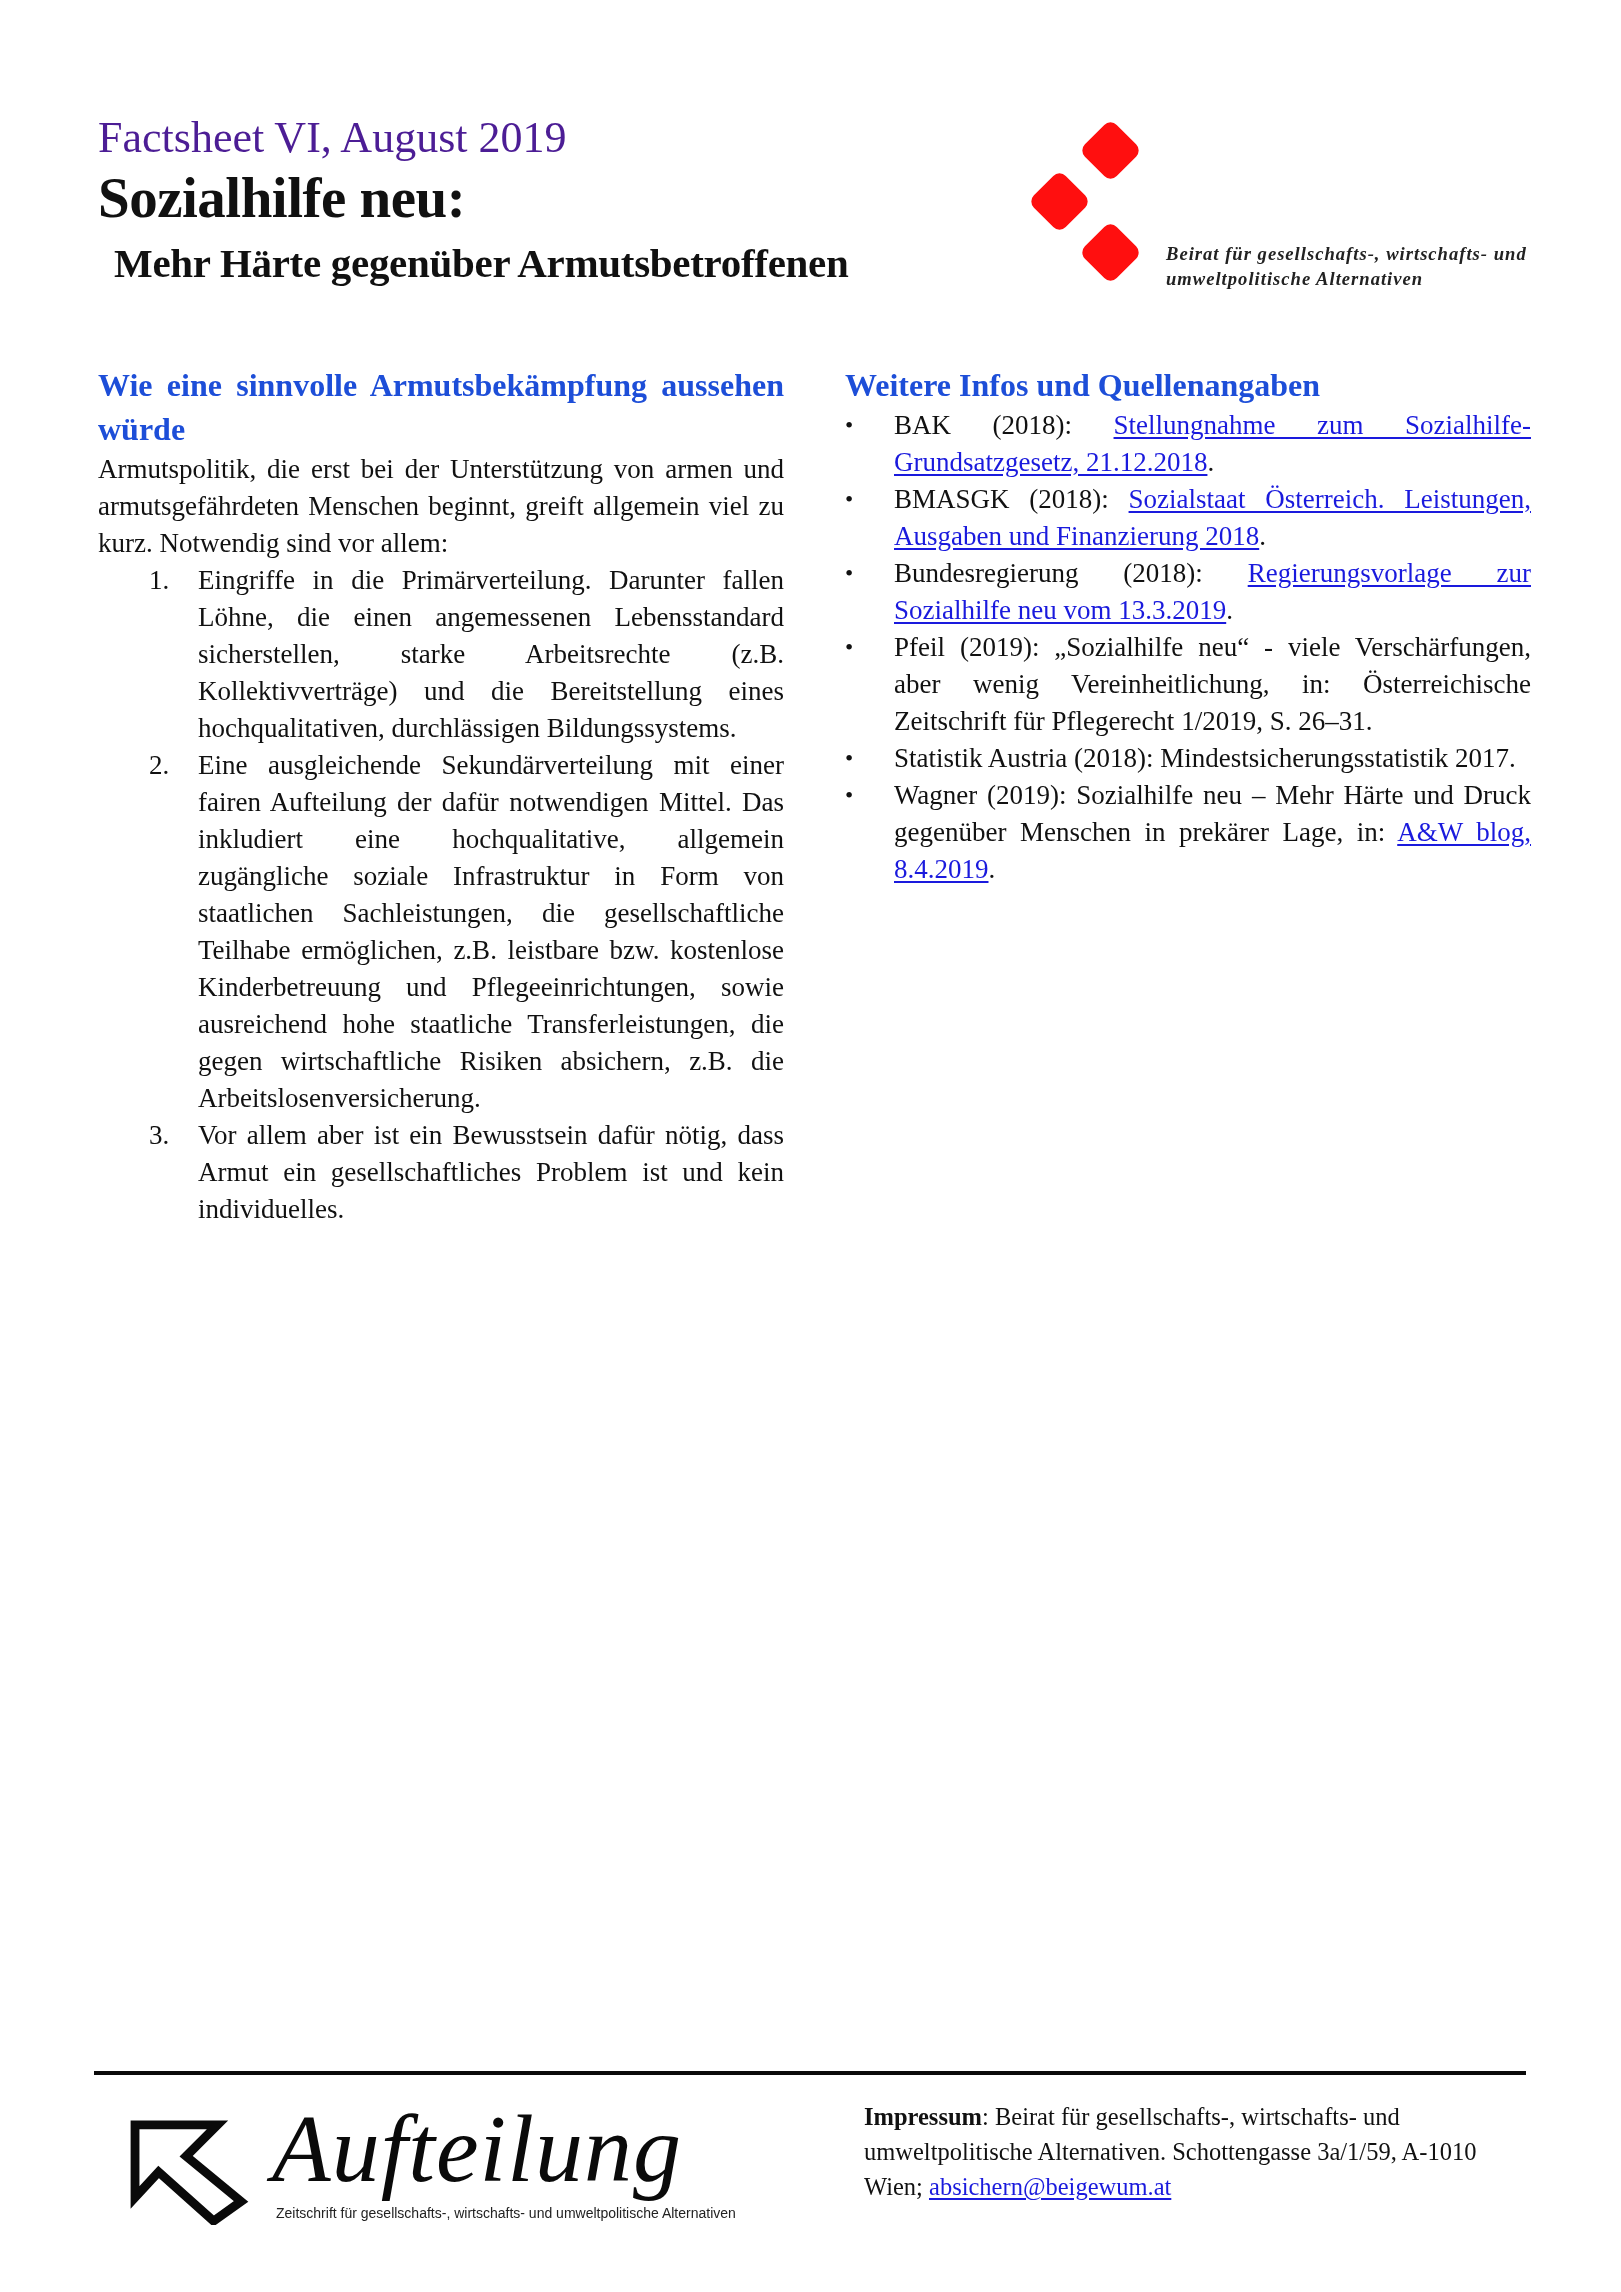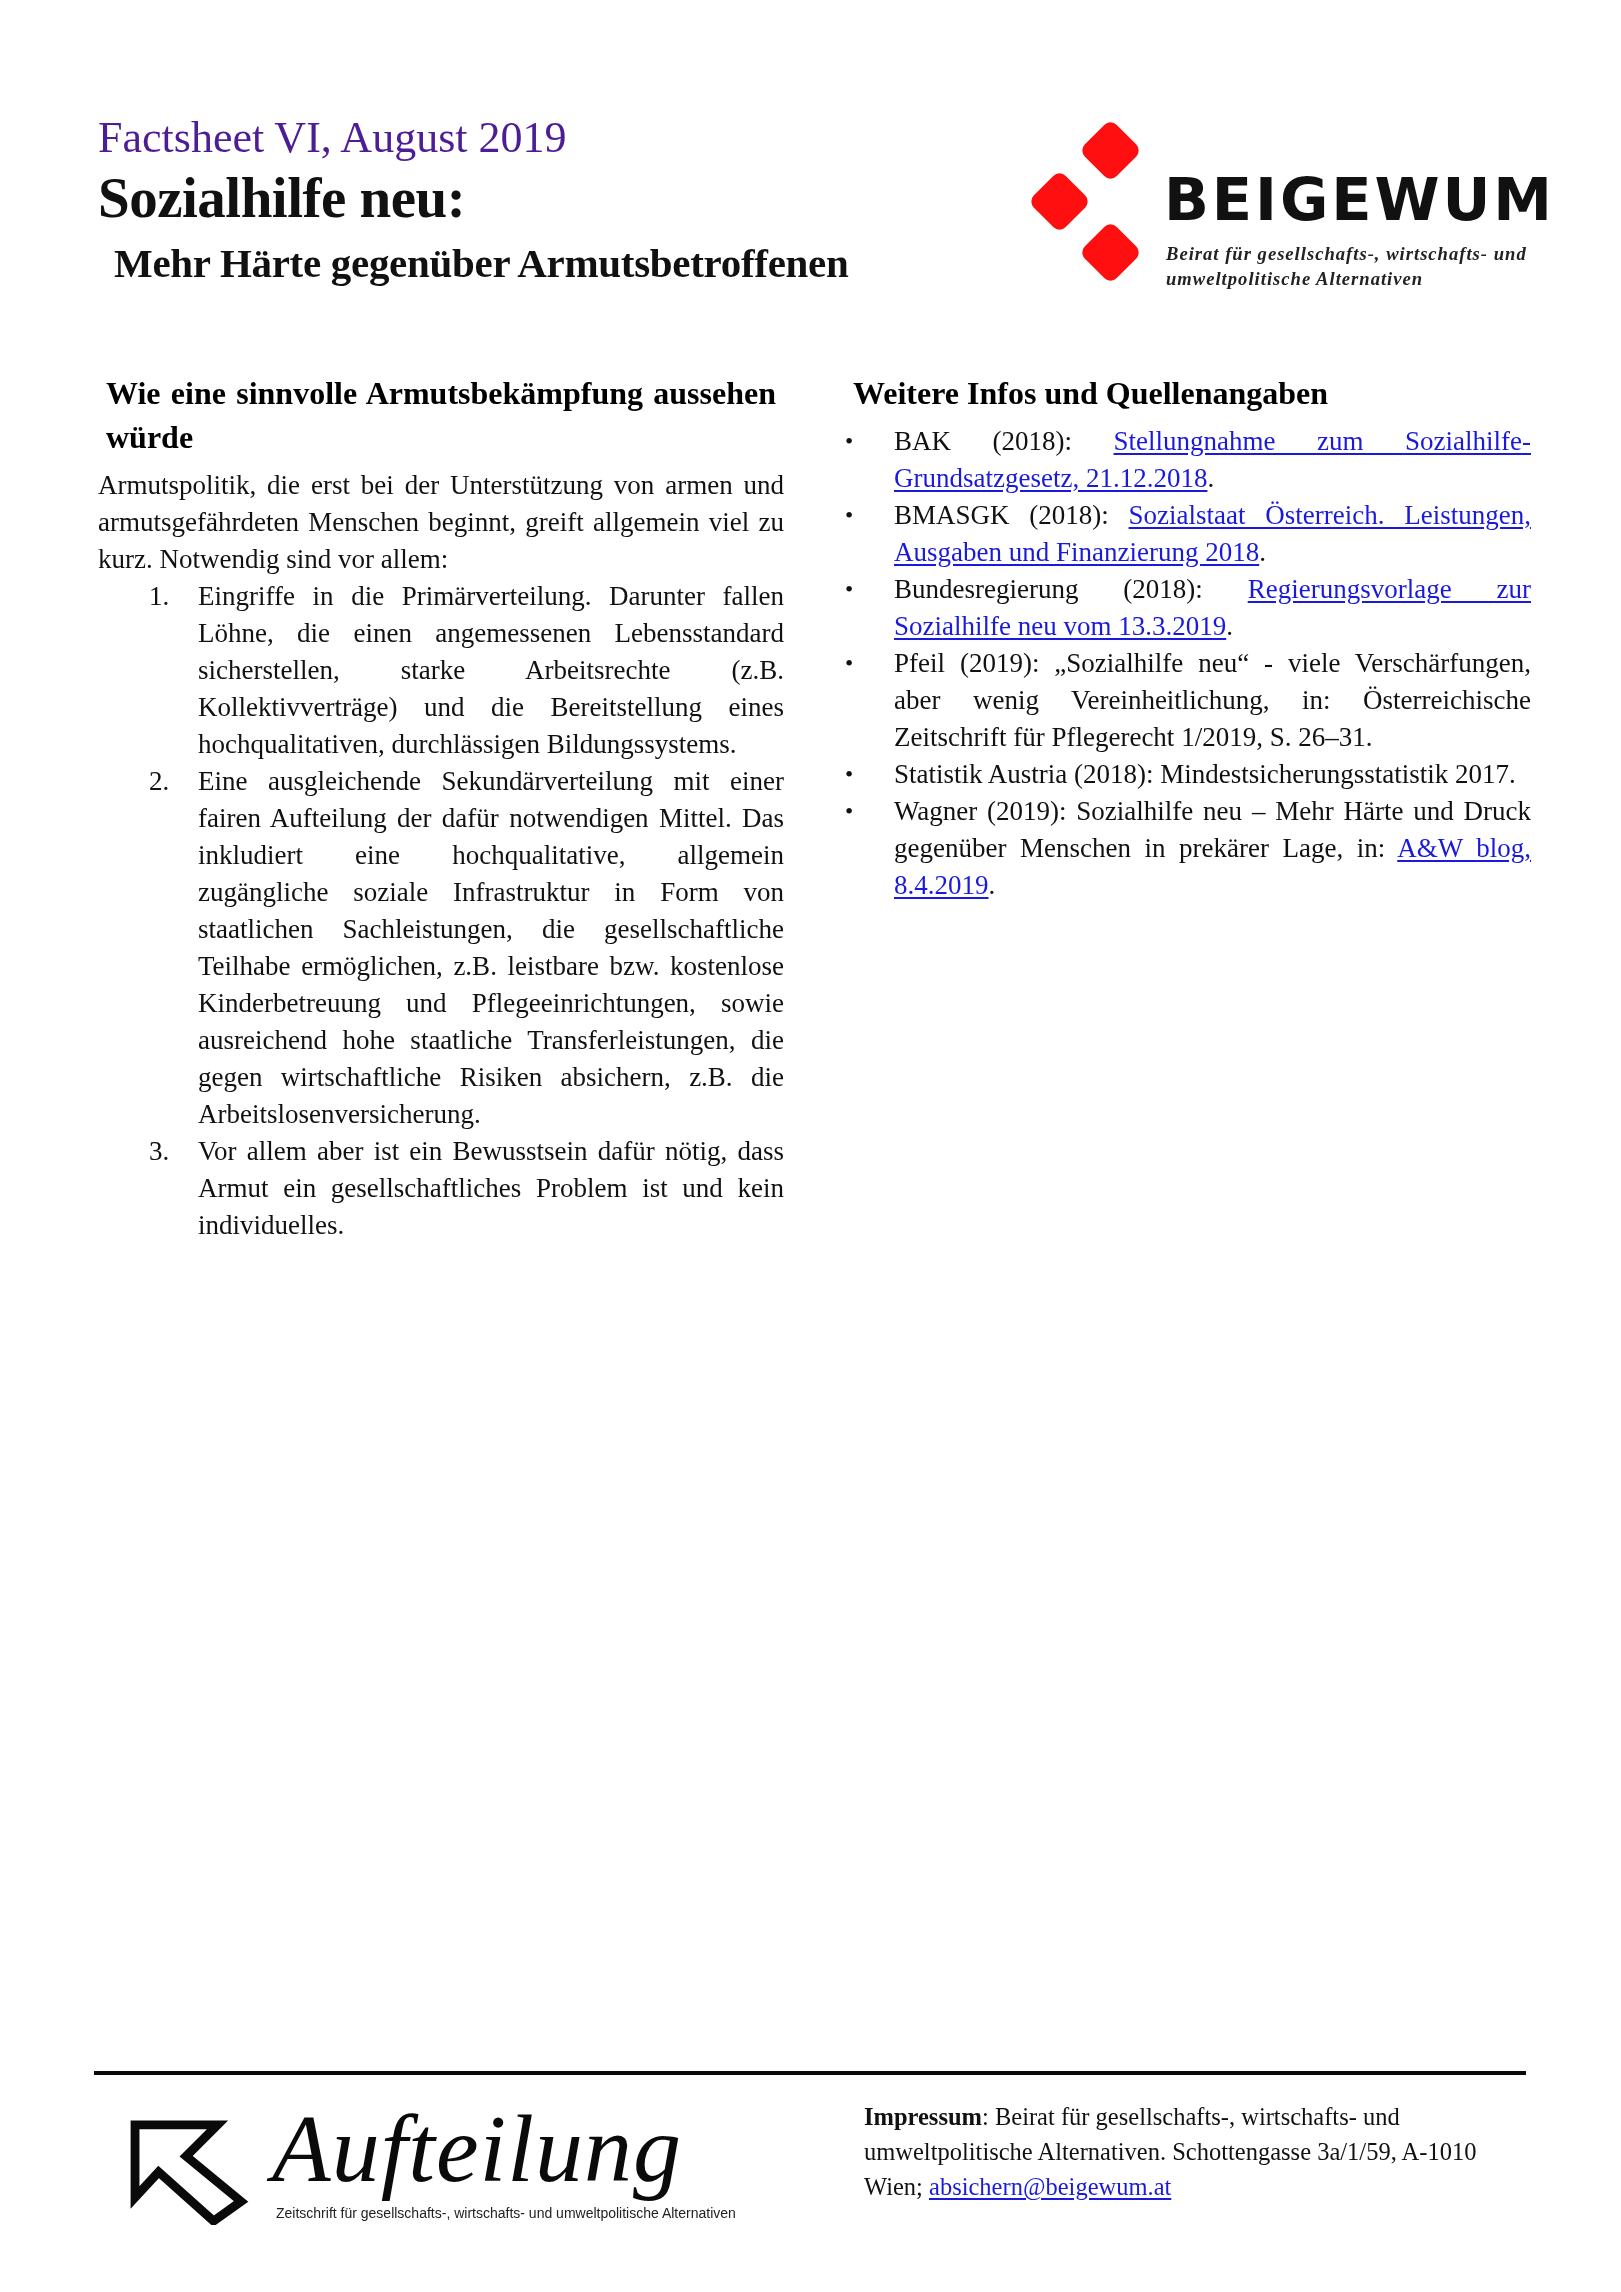--- a/index.html
+++ b/index.html
@@ -59,22 +59,22 @@
 
     
     .col {
       position: absolute; top: 363px;
       font-size: 27px; line-height: 37px; text-align: justify;
     }
     .col-left { left: 98px; width: 686px; }
     .col-right { left: 845px; width: 686px; }
 
     .section-heading {
-      color: #000000; font-weight: bold; font-size: 32px; line-height: 44px;
-      margin: 8px; text-align: justify; text-align-last: left;
+      color: #1d4ed8; font-weight: bold; font-size: 32px; line-height: 44px;
+      margin: 0; text-align: justify; text-align-last: left;
     }
     .col-left .section-heading { text-align-last: left; }
     .intro-paragraph { margin: 0; }
 
     ol.measures {
       margin: 0; padding: 0; list-style: none;
     }
     ol.measures li {
       position: relative; padding-left: 100px;
     }
@@ -122,21 +122,20 @@
 <body>
 
 <div class="factsheet-line">Factsheet VI, August 2019</div>
 <h1 class="doc-title">Sozialhilfe neu:</h1>
 <h2 class="doc-subtitle">Mehr Härte gegenüber Armutsbetroffenen</h2>
 
 <div class="beigewum-logo">
   <div class="diamond d1"></div>
   <div class="diamond d2"></div>
   <div class="diamond d3"></div>
-  <div class="beigewum-wordmark">BEIGEWUM</div>
   <div class="beigewum-tagline">
     <div>Beirat für gesellschafts-, wirtschafts- und</div>
     <div>umweltpolitische Alternativen</div>
   </div>
 </div>
 
 <section class="col col-left">
   <h3 class="section-heading">Wie eine sinnvolle Armutsbekämpfung aussehen würde</h3>
   <p class="intro-paragraph">Armutspolitik, die erst bei der Unterstützung von armen und armutsgefährdeten Menschen beginnt, greift allgemein viel zu kurz. Notwendig sind vor allem:</p>
   <ol class="measures">

